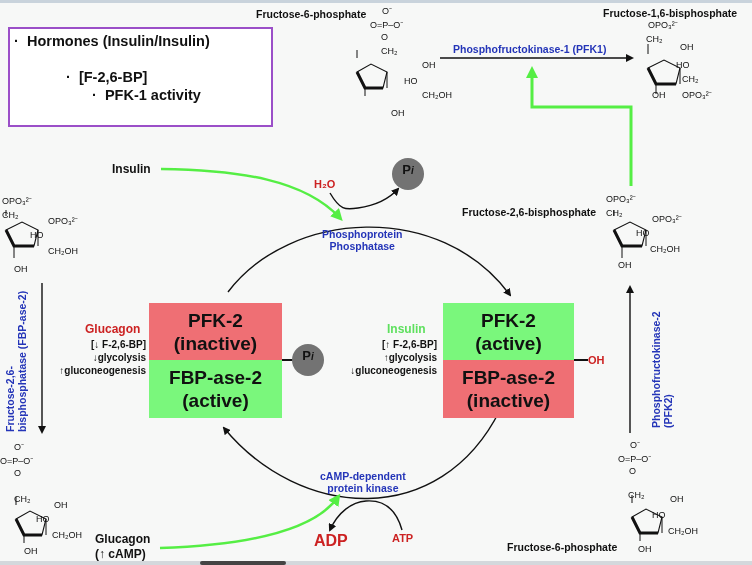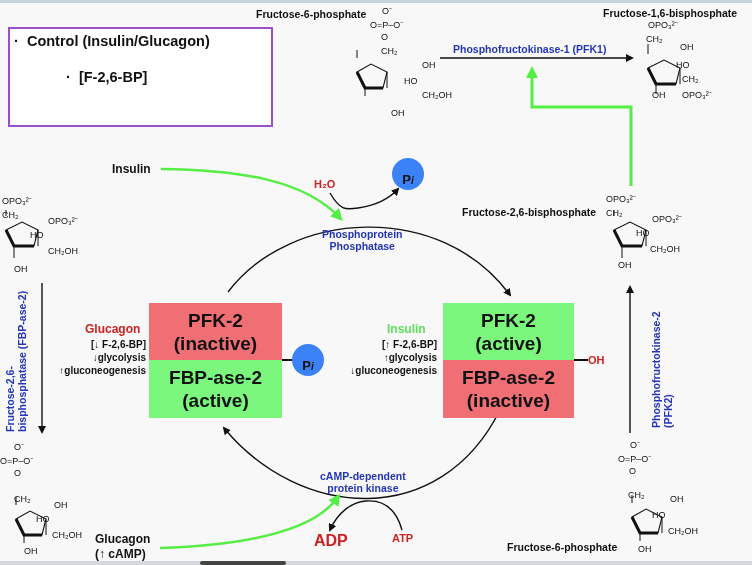--- a/index.html
+++ b/index.html
@@ -6,21 +6,21 @@
   body{width:752px;height:565px;overflow:hidden;background:#f7f8f7;font-family:"Liberation Sans",sans-serif;position:relative;color:#111;}
   .topbar{position:absolute;left:0;top:0;width:752px;height:3px;background:#c9d3dc;}
   .bottombar{position:absolute;left:0;top:561px;width:752px;height:4px;background:#d4d8dc;}
   .scrollthumb{position:absolute;left:200px;top:561px;width:86px;height:4px;background:#444;border-radius:2px;}
   .t{position:absolute;white-space:nowrap;font-weight:bold;}
   .box{position:absolute;left:8px;top:27px;width:265px;height:100px;border:2.5px solid #9b4fc8;background:#fff;box-sizing:border-box;}
   .box .line{position:absolute;font-size:14.5px;font-weight:bold;white-space:nowrap;}
   .enz{position:absolute;box-sizing:border-box;text-align:center;font-weight:bold;font-size:19px;line-height:23px;}
   .red{background:#ef6f74;}
   .green{background:#7af77c;}
-  .pi{position:absolute;width:32px;height:32px;border-radius:50%;background:#3b82f6;text-align:center;line-height:44px;font-weight:bold;font-size:13px;}
+  .pi{position:absolute;width:32px;height:32px;border-radius:50%;background:#737373;text-align:center;line-height:24px;font-weight:bold;font-size:13px;}
   .pi i{font-size:10px;}
   svg{position:absolute;left:0;top:0;}
   .mol{position:absolute;}
   .vert{position:absolute;transform-origin:left top;transform:rotate(-90deg);font-weight:bold;color:#2435b8;font-size:10.5px;line-height:12px;white-space:nowrap;}
 </style>
 </head>
 <body>
 
 <div class="topbar"></div>
 
@@ -100,22 +100,23 @@
   <g transform="translate(632,503)">
     <line x1="0" y1="0" x2="0" y2="-8" stroke="#111" stroke-width="1"></line>
     <path d="M0,14 L14,6 L30,14 L26,30 L8,30 Z" fill="none" stroke="#111" stroke-width="1.1"></path>
     <path d="M0,14 L8,30 L26,30" fill="none" stroke="#111" stroke-width="3"></path>
     <line x1="30" y1="14" x2="30" y2="30" stroke="#111" stroke-width="1"></line>
     <line x1="8" y1="30" x2="8" y2="38" stroke="#111" stroke-width="1"></line>
   </g>
 </svg>
 
 <div class="box">
-  <div class="line" style="left:4px;top:4px;"><span>·</span>&nbsp;&nbsp;<span>Control (Insulin/Glucagon)</span></div>
+  <div class="line" style="left:4px;top:4px;"><span>·</span>&nbsp;&nbsp;<span>Hormones (Insulin/Insulin)</span></div>
   <div class="line" style="left:56px;top:40px;"><span>·</span>&nbsp;&nbsp;<span>[F-2,6-BP]</span></div>
+  <div class="line" style="left:82px;top:58px;"><span>·</span>&nbsp;&nbsp;<span>PFK-1 activity</span></div>
 </div>
 
 <div class="t" style="left:256px;top:8px;font-size:10.5px;">Fructose-6-phosphate</div>
 <div class="t" style="left:603px;top:7px;font-size:10.5px;">Fructose-1,6-bisphosphate</div>
 <div class="t" style="left:453px;top:43px;font-size:10.5px;color:#2435b8;">Phosphofructokinase-1 (PFK1)</div>
 
 <div class="mol" style="left:340px;top:4px;width:90px;height:120px;font-size:9px;">
   <span class="t" style="left:42px;top:0;font-weight:normal;">O⁻</span>
   <span class="t" style="left:30px;top:14px;font-weight:normal;">O=P–O⁻</span>
   <span class="t" style="left:41px;top:28px;font-weight:normal;">O</span>

